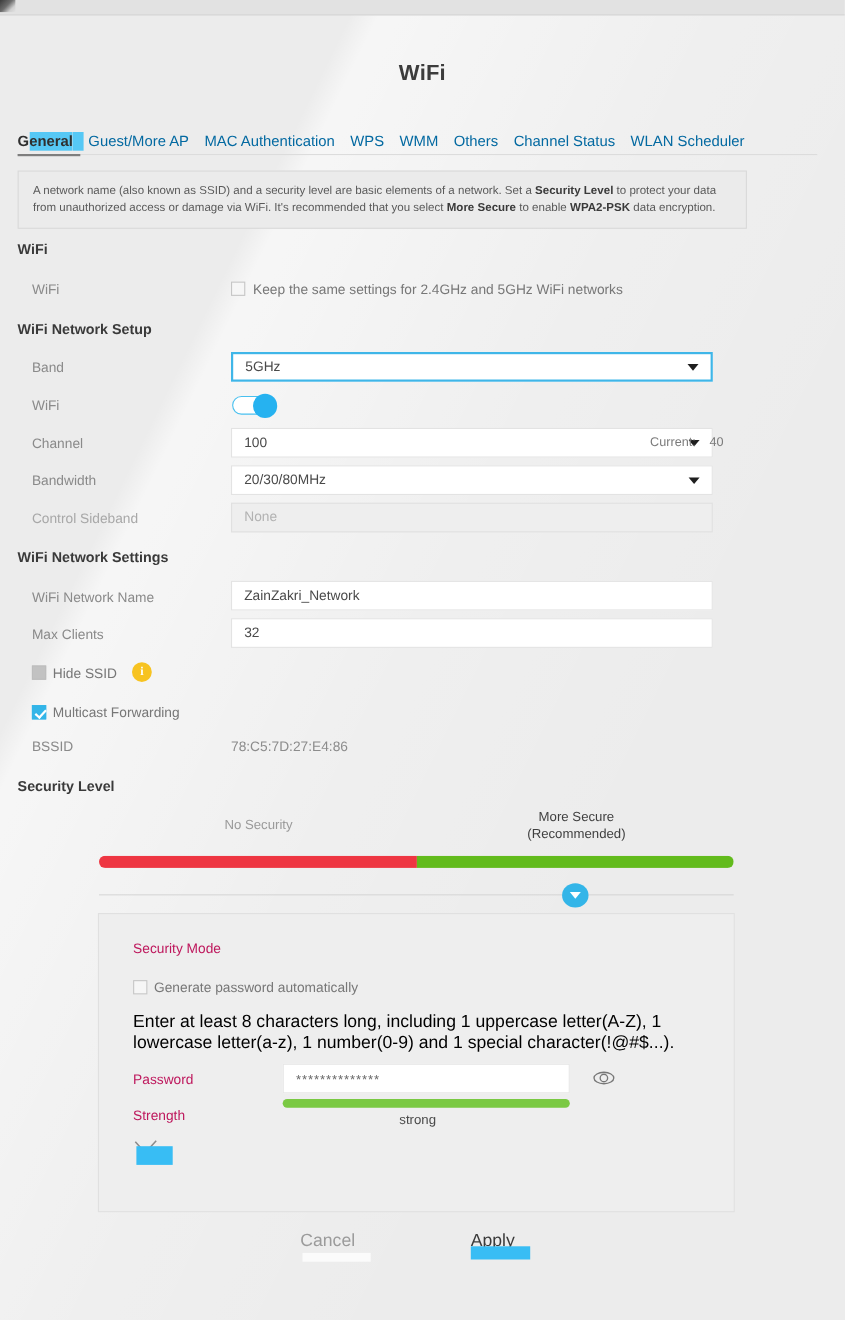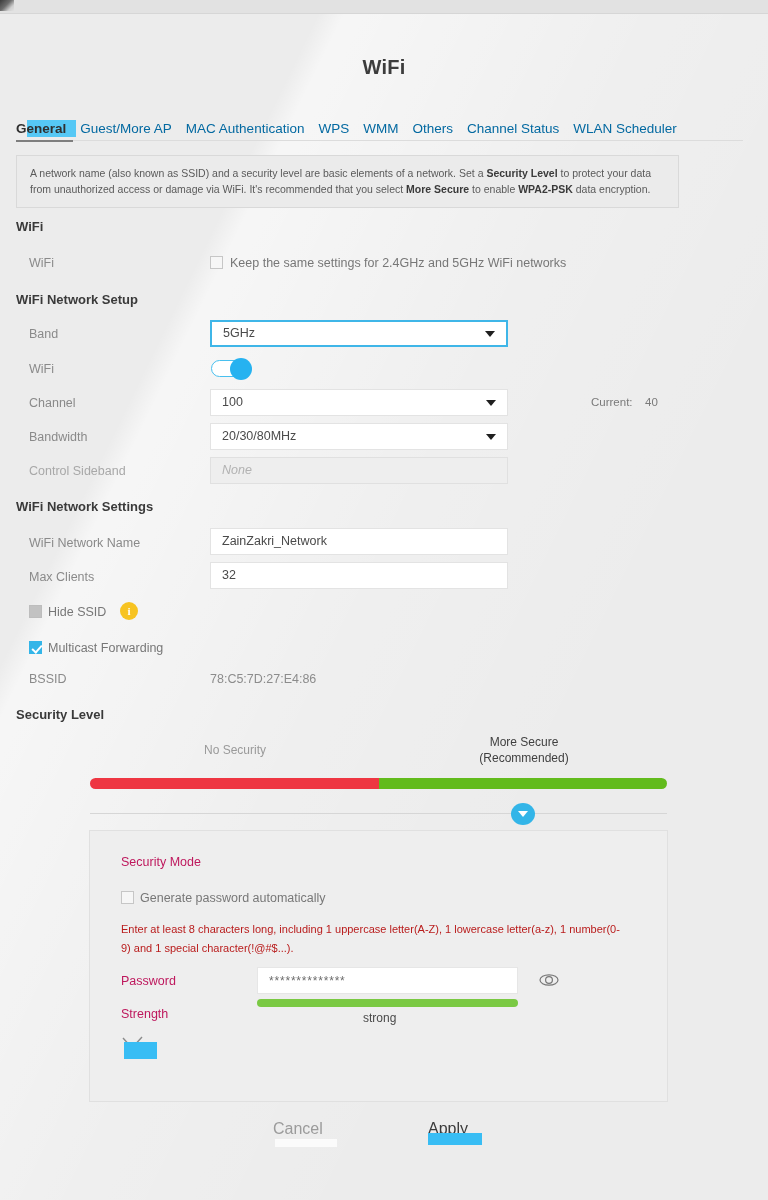--- a/index.html
+++ b/index.html
@@ -123,21 +123,21 @@
     position: absolute;
     left: 29px;
     font-size: 12.5px;
     color: #8a8a8a;
   }
 
   
   .select, .textin, .disabledin {
     position: absolute;
     left: 210px;
-    width: 298px;
+    width: 438px;
     height: 27px;
     background: #ffffff;
     border: 1px solid #e3e3e3;
     font-size: 12.5px;
     color: #4a4a4a;
     padding: 0 11px;
     line-height: 25px;
   }
   .select.focused {
     border: 2px solid #3fb6e8;
@@ -150,21 +150,20 @@
     transform: translateY(-50%);
     width: 0; height: 0;
     border-left: 5px solid transparent;
     border-right: 5px solid transparent;
     border-top: 6px solid #1f1f1f;
   }
   .disabledin {
     background: #eeeeee;
     border: 1px solid #e0e0e0;
     color: #b2b2b2;
-    font-style: italic;
   }
 
   .hint {
     position: absolute;
     font-size: 11.5px;
     color: #7a7a7a;
   }
 
   
   .cbox {
@@ -291,23 +290,23 @@
     background: #ffffff;
     border: 1px solid #e6e6e6;
     height: 27px;
     font-size: 12.5px;
     color: #4a4a4a;
     padding: 0 11px;
     line-height: 25px;
   }
   .sp-help {
     position: absolute;
-    font-size: 11px;
+    font-size: 16px;
     line-height: 19px;
-    color: #b91c1c;
+    color: #000000;
   }
   .pwinput {
     position: absolute;
     background: #ffffff;
     border: 1px solid #e6e6e6;
     height: 27px;
     font-size: 12px;
     color: #6d6d6d;
     padding: 0 11px;
     line-height: 27px;

